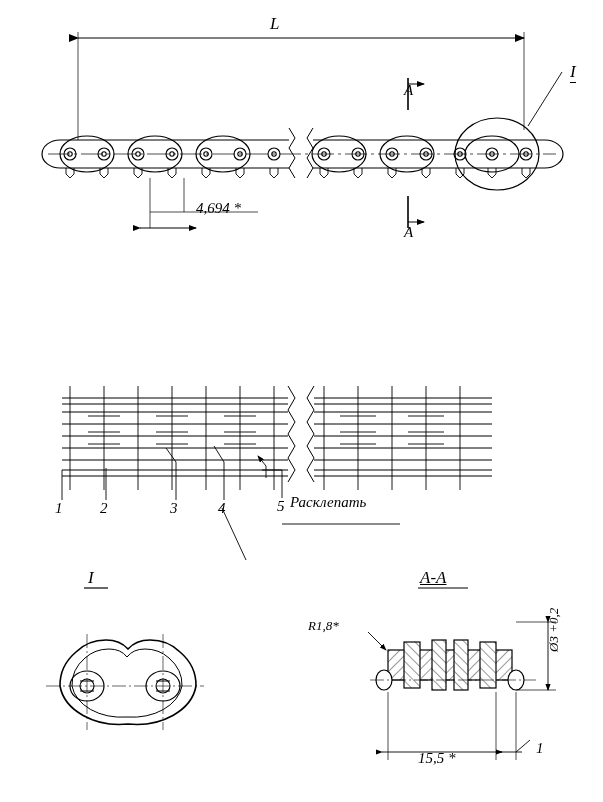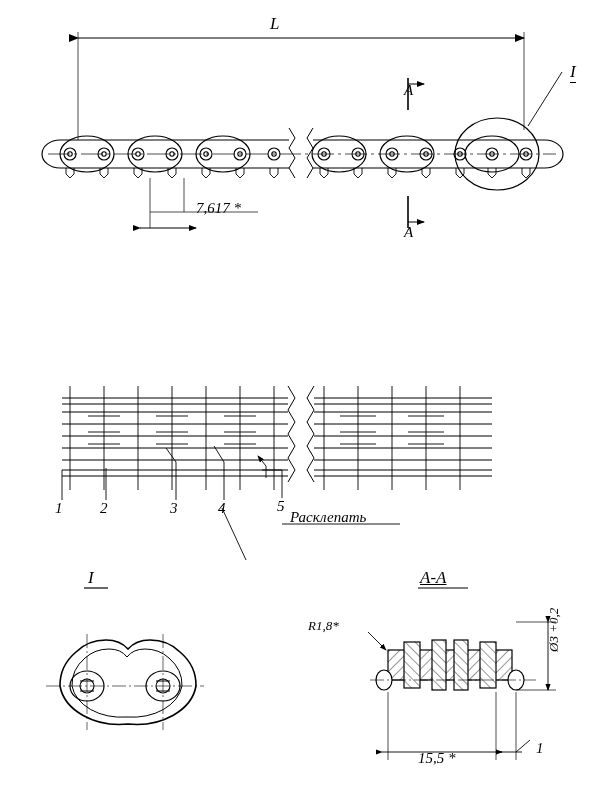--- a/index.html
+++ b/index.html
@@ -209,29 +209,29 @@
   </g>
 </svg>
 
 <div class="lbl big" style="left:270px; top:14px;">L</div>
 
 <div class="lbl big u" style="left:570px; top:62px;">I</div>
 
 <div class="lbl" style="left:404px; top:82px;">A</div>
 <div class="lbl" style="left:404px; top:224px;">A</div>
 
-<div class="lbl" style="left:196px; top:200px;">7,617 *</div>
+<div class="lbl" style="left:196px; top:200px;">4,694 *</div>
 
 <div class="lbl num" style="left:55px; top:500px;">1</div>
 <div class="lbl num" style="left:100px; top:500px;">2</div>
 <div class="lbl num" style="left:170px; top:500px;">3</div>
 <div class="lbl num" style="left:218px; top:500px;">4</div>
 <div class="lbl num" style="left:277px; top:498px;">5</div>
 
-<div class="lbl" style="left:290px; top:509px;">Расклепать</div>
+<div class="lbl" style="left:290px; top:494px;">Расклепать</div>
 
 <div class="lbl big" style="left:88px; top:568px;">I</div>
 <div class="lbl big" style="left:420px; top:568px;text-decoration:underline;">A-A</div>
 
 <div class="lbl small" style="left:308px; top:618px;">R1,8*</div>
 
 <div class="lbl small rot" style="left:546px; top:652px;">Ø3 +0,2</div>
 
 <div class="lbl" style="left:418px; top:750px;font-family:Liberation Serif, serif;">15,5 *</div>
 <div class="lbl" style="left:536px; top:740px;">1</div>

